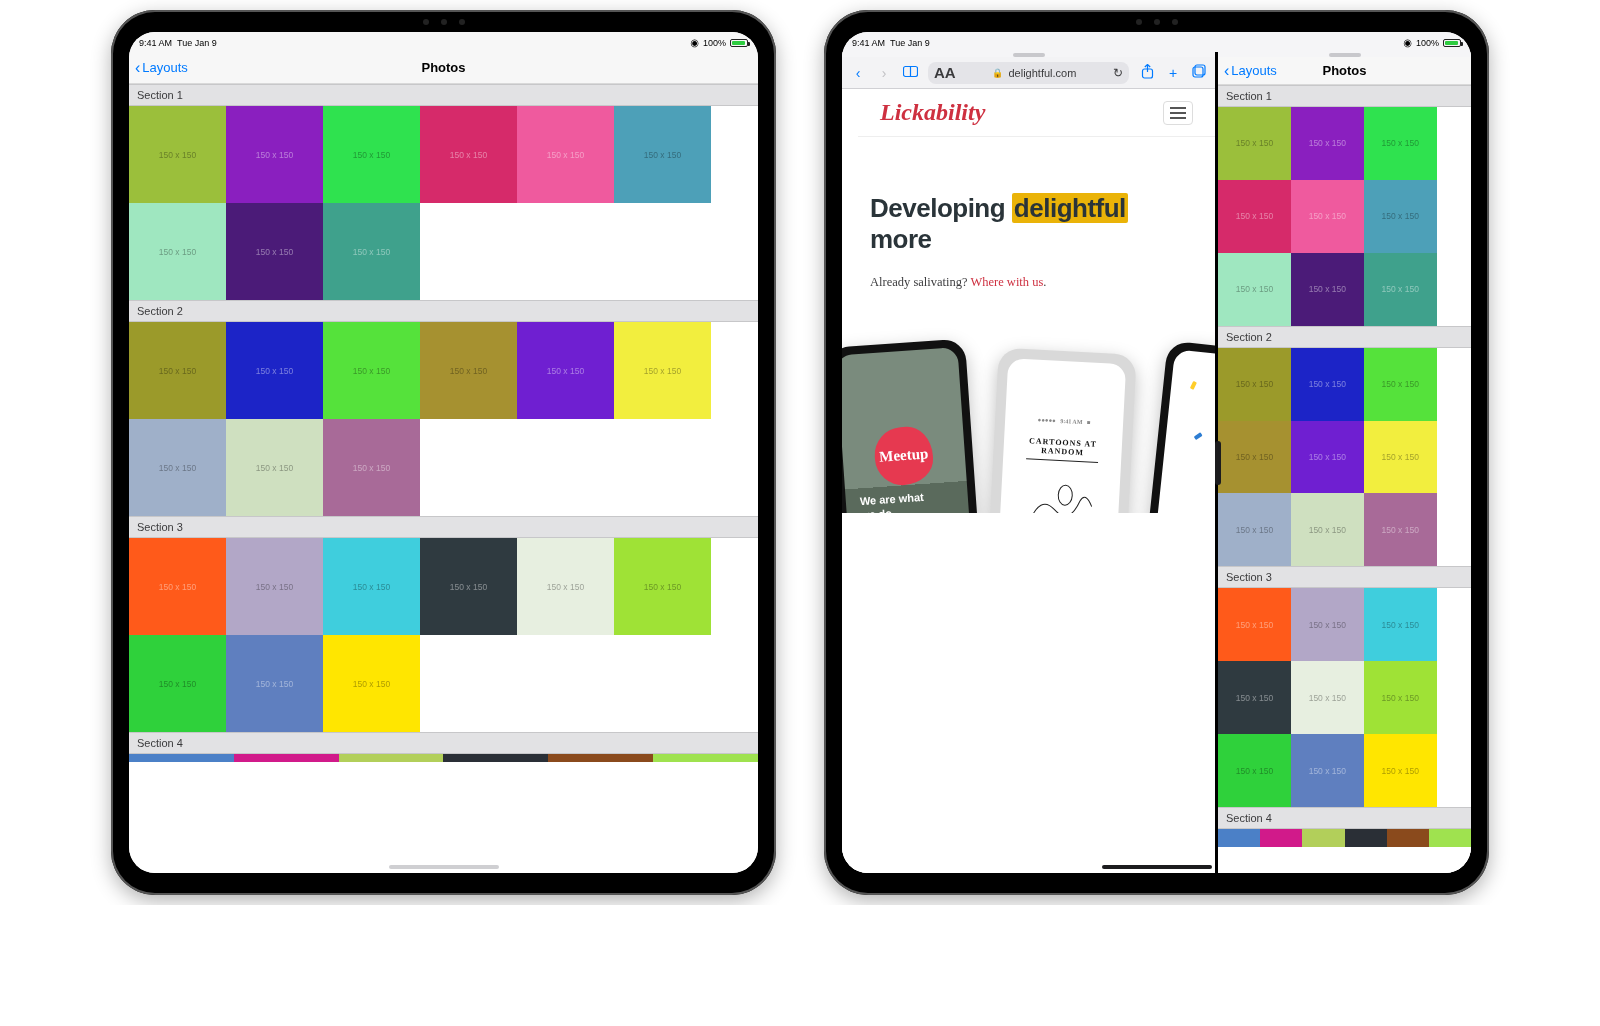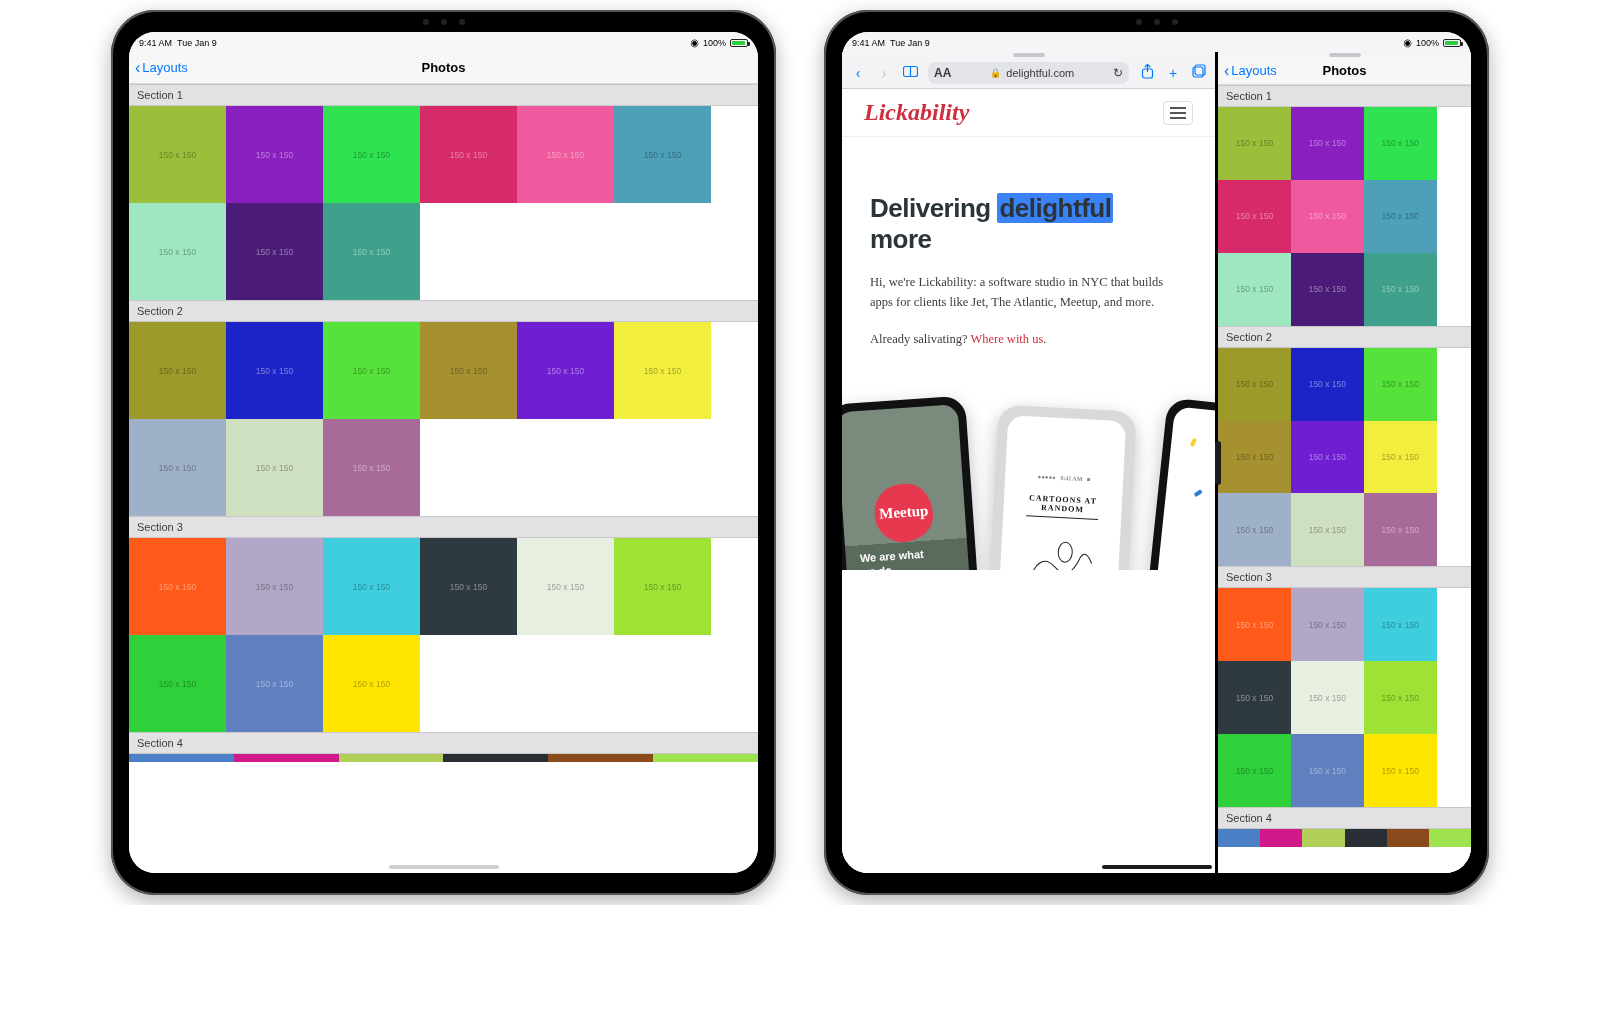--- a/index.html
+++ b/index.html
@@ -152,41 +152,42 @@
     background:#e4e4e8;
     border-radius: 8px;
     display:flex;
     align-items:center;
     justify-content:center;
     gap:5px;
     font-size: 11px;
     color:#3a3a3c;
     padding: 0 6px;
   }
-  .url-field .aa { font-size:12px; font-weight:600; color:#3a3a3c; margin-right:auto; }
+  .url-field .aa { font-size:15px; font-weight:600; color:#3a3a3c; margin-right:auto; }
   .url-field .lock { font-size:9px; }
   .url-field .refr { margin-left:auto; font-size:12px; color:#3a3a3c; }
 
   
   .safari-body { flex:1; background:#fff; overflow:hidden; padding: 0; display:flex; flex-direction:column; }
   .site-header {
     display:flex; justify-content:space-between; align-items:center;
     padding: 10px 22px;
     border-bottom: 1px solid #eee;
+    margin-left: 16px;
   }
   .logo { font-family: "Brush Script MT", cursive; font-size: 24px; color:#ce3040; font-weight:bold; font-style:italic;}
   .hamburger {
     width:30px; height:24px; border:1px solid #ddd; border-radius:4px;
     display:flex; flex-direction:column; justify-content:center; align-items:center; gap:3px;
   }
   .hamburger .bar { width:16px; height:2px; background:#555; }
 
   .hero { padding: 56px 28px 18px 28px; }
   .hero h1 { font-size: 26px; font-weight:700; color:#2a3439; line-height:1.2; letter-spacing:-.5px;}
-  .hero h1 .hl { background: #3b82f6; border-radius:2px; padding:0 2px; }
+  .hero h1 .hl { background: #eab308; border-radius:2px; padding:0 2px; }
   .hero p { font-family: Georgia, serif; font-size:12.5px; color:#3c3c3e; margin-top:18px; line-height:1.55; }
   .hero p .link { color:#ce3040; }
 
   .phone-row { height:190px; position:relative; overflow:hidden; margin-top:12px;}
   .phone {
     position:absolute;
     width: 138px; height: 260px;
     border-radius: 22px;
     background:#111;
     padding: 8px;
@@ -449,24 +450,23 @@
             <span class="logo">Lickability</span>
             <span class="hamburger">
               <span class="bar"></span>
                 <span class="bar"></span>
                 <span class="bar"></span>
             </span>
           </div>
 
           <div class="hero">
             <h1>
-              <span>Delivering </span><span class="hl">delightful</span><br>
+              <span>Developing </span><span class="hl">delightful</span><br>
               <span>more</span>
             </h1>
-            <p>Hi, we're Lickability: a software studio in NYC that builds apps for clients like Jet, The Atlantic, Meetup, and more.</p>
             <p>
               <span>Already salivating? </span><span class="link">Where with us</span><span>.</span>
             </p>
           </div>
 
           <div class="phone-row">
             <div class="phone meetup">
               <div class="pscreen">
                 <div class="meetup-badge">
                   <div class="blob"></div>

